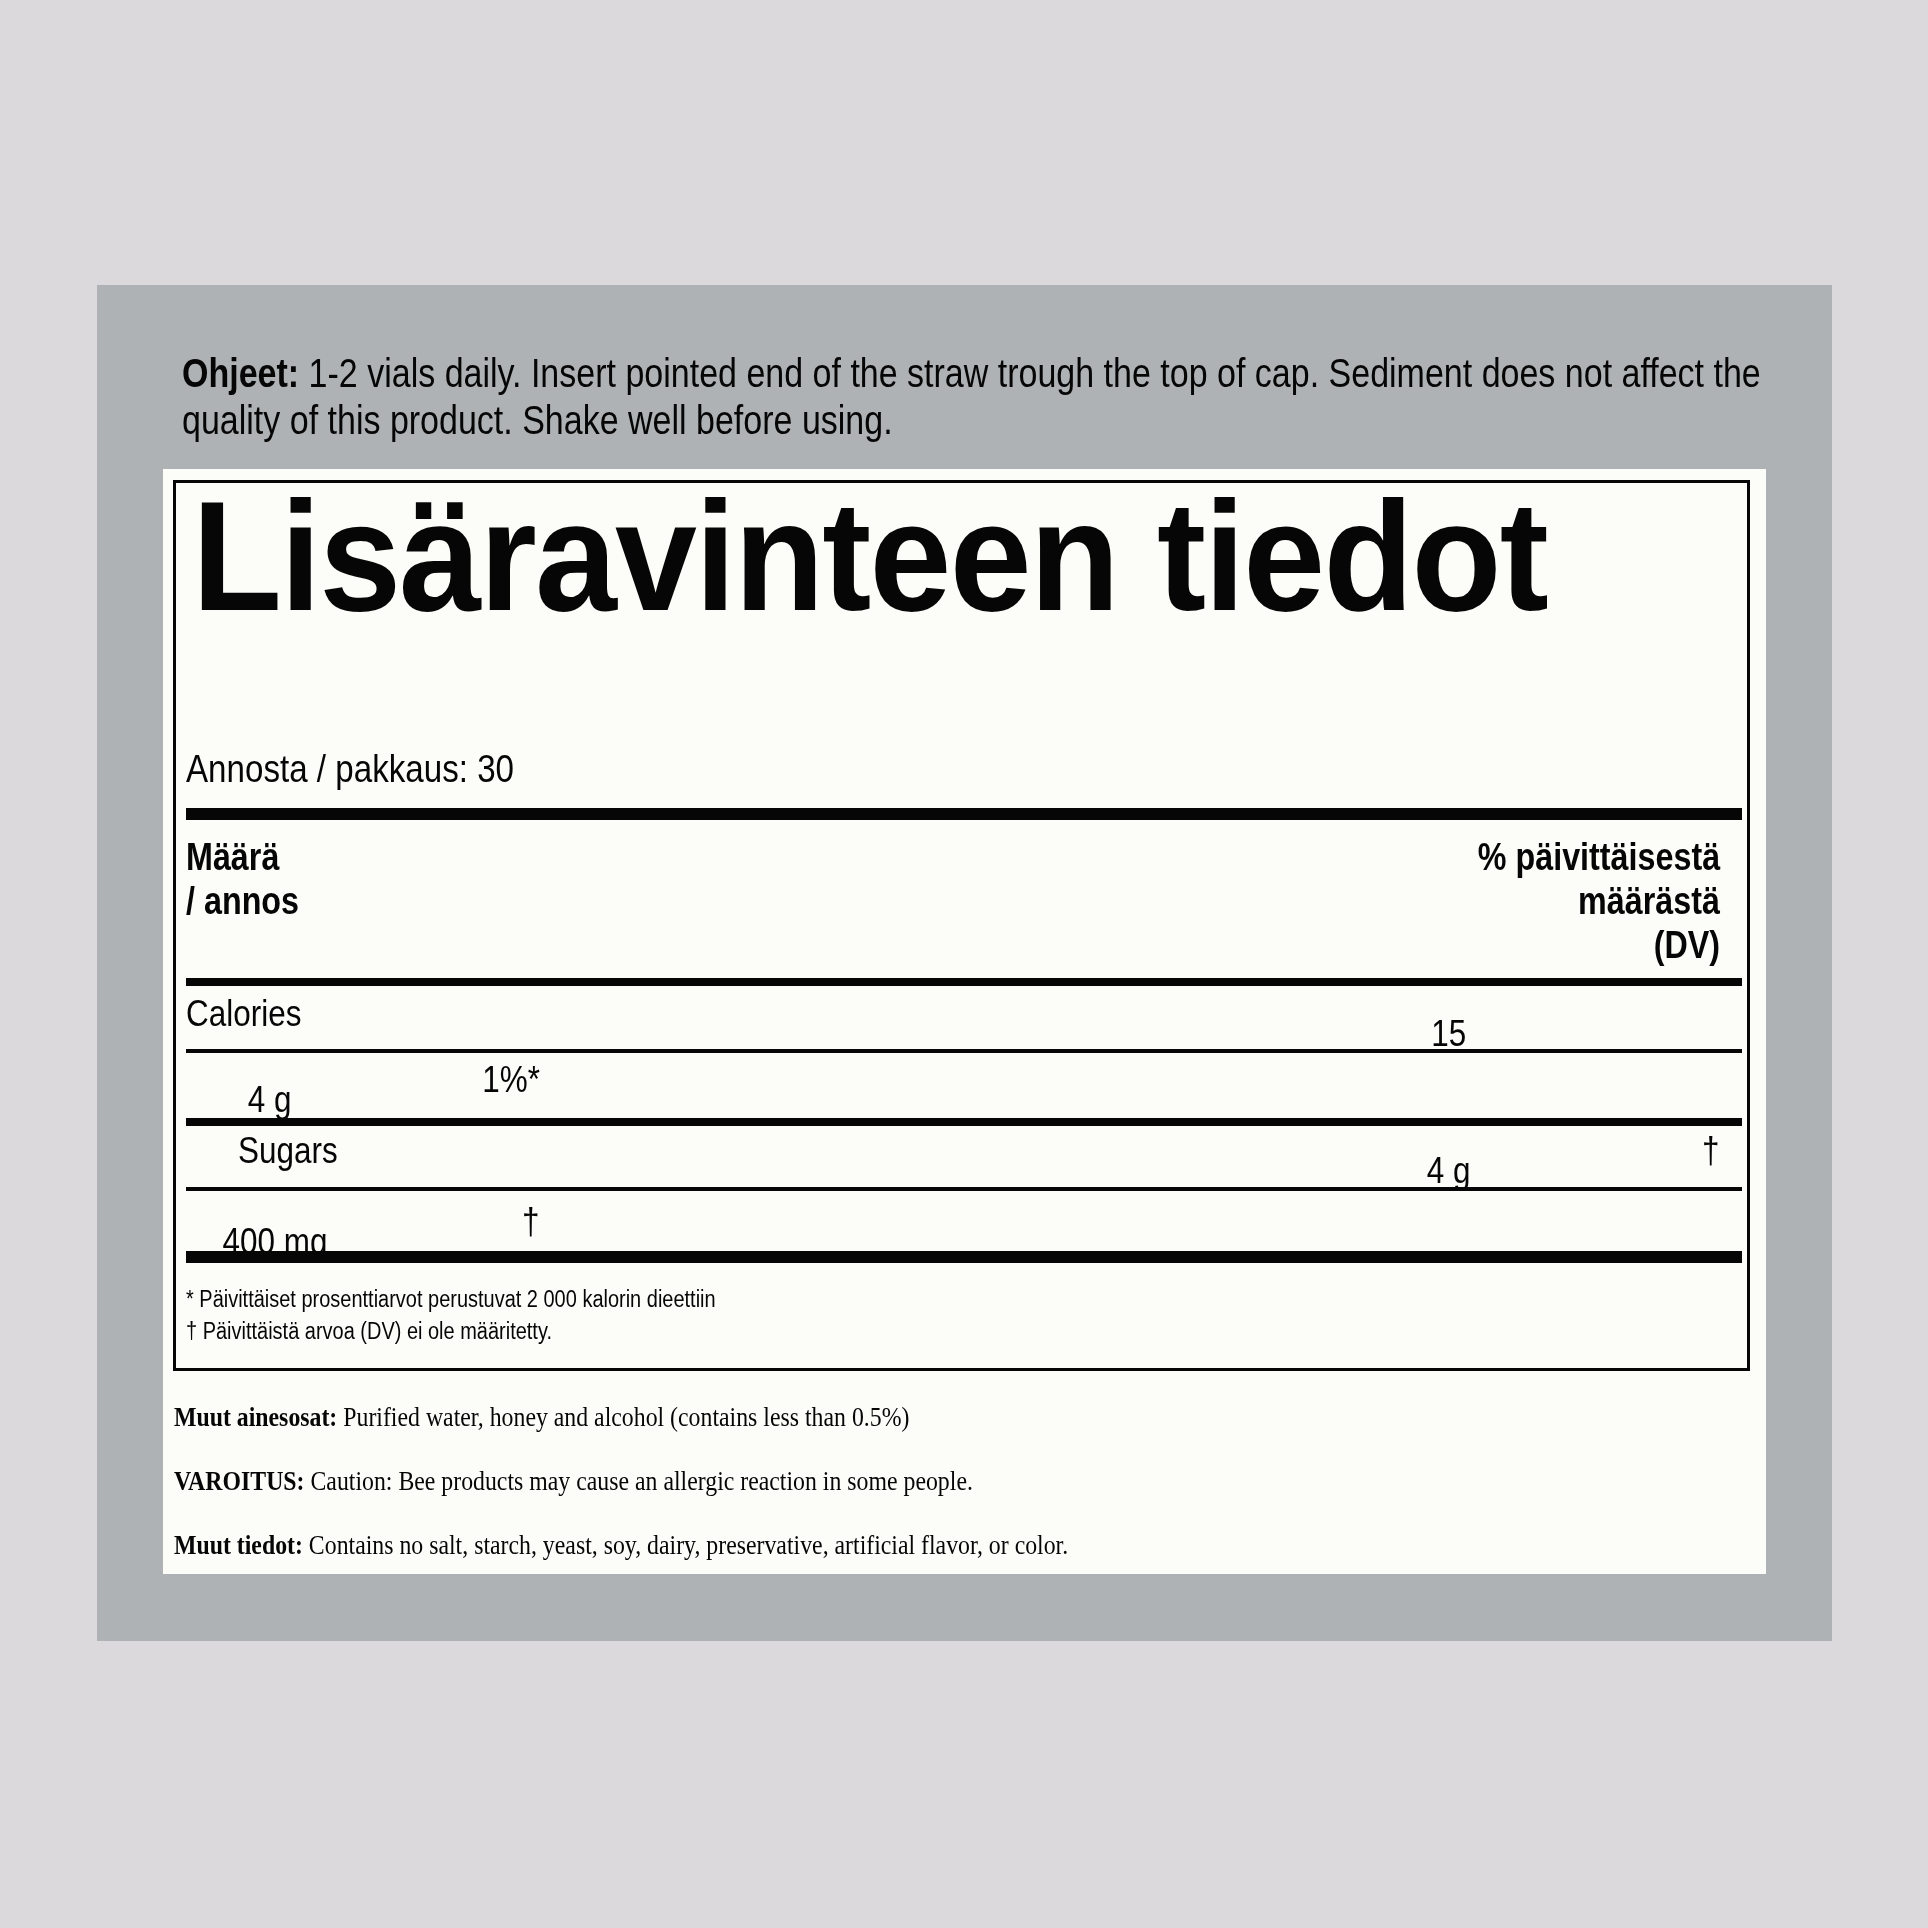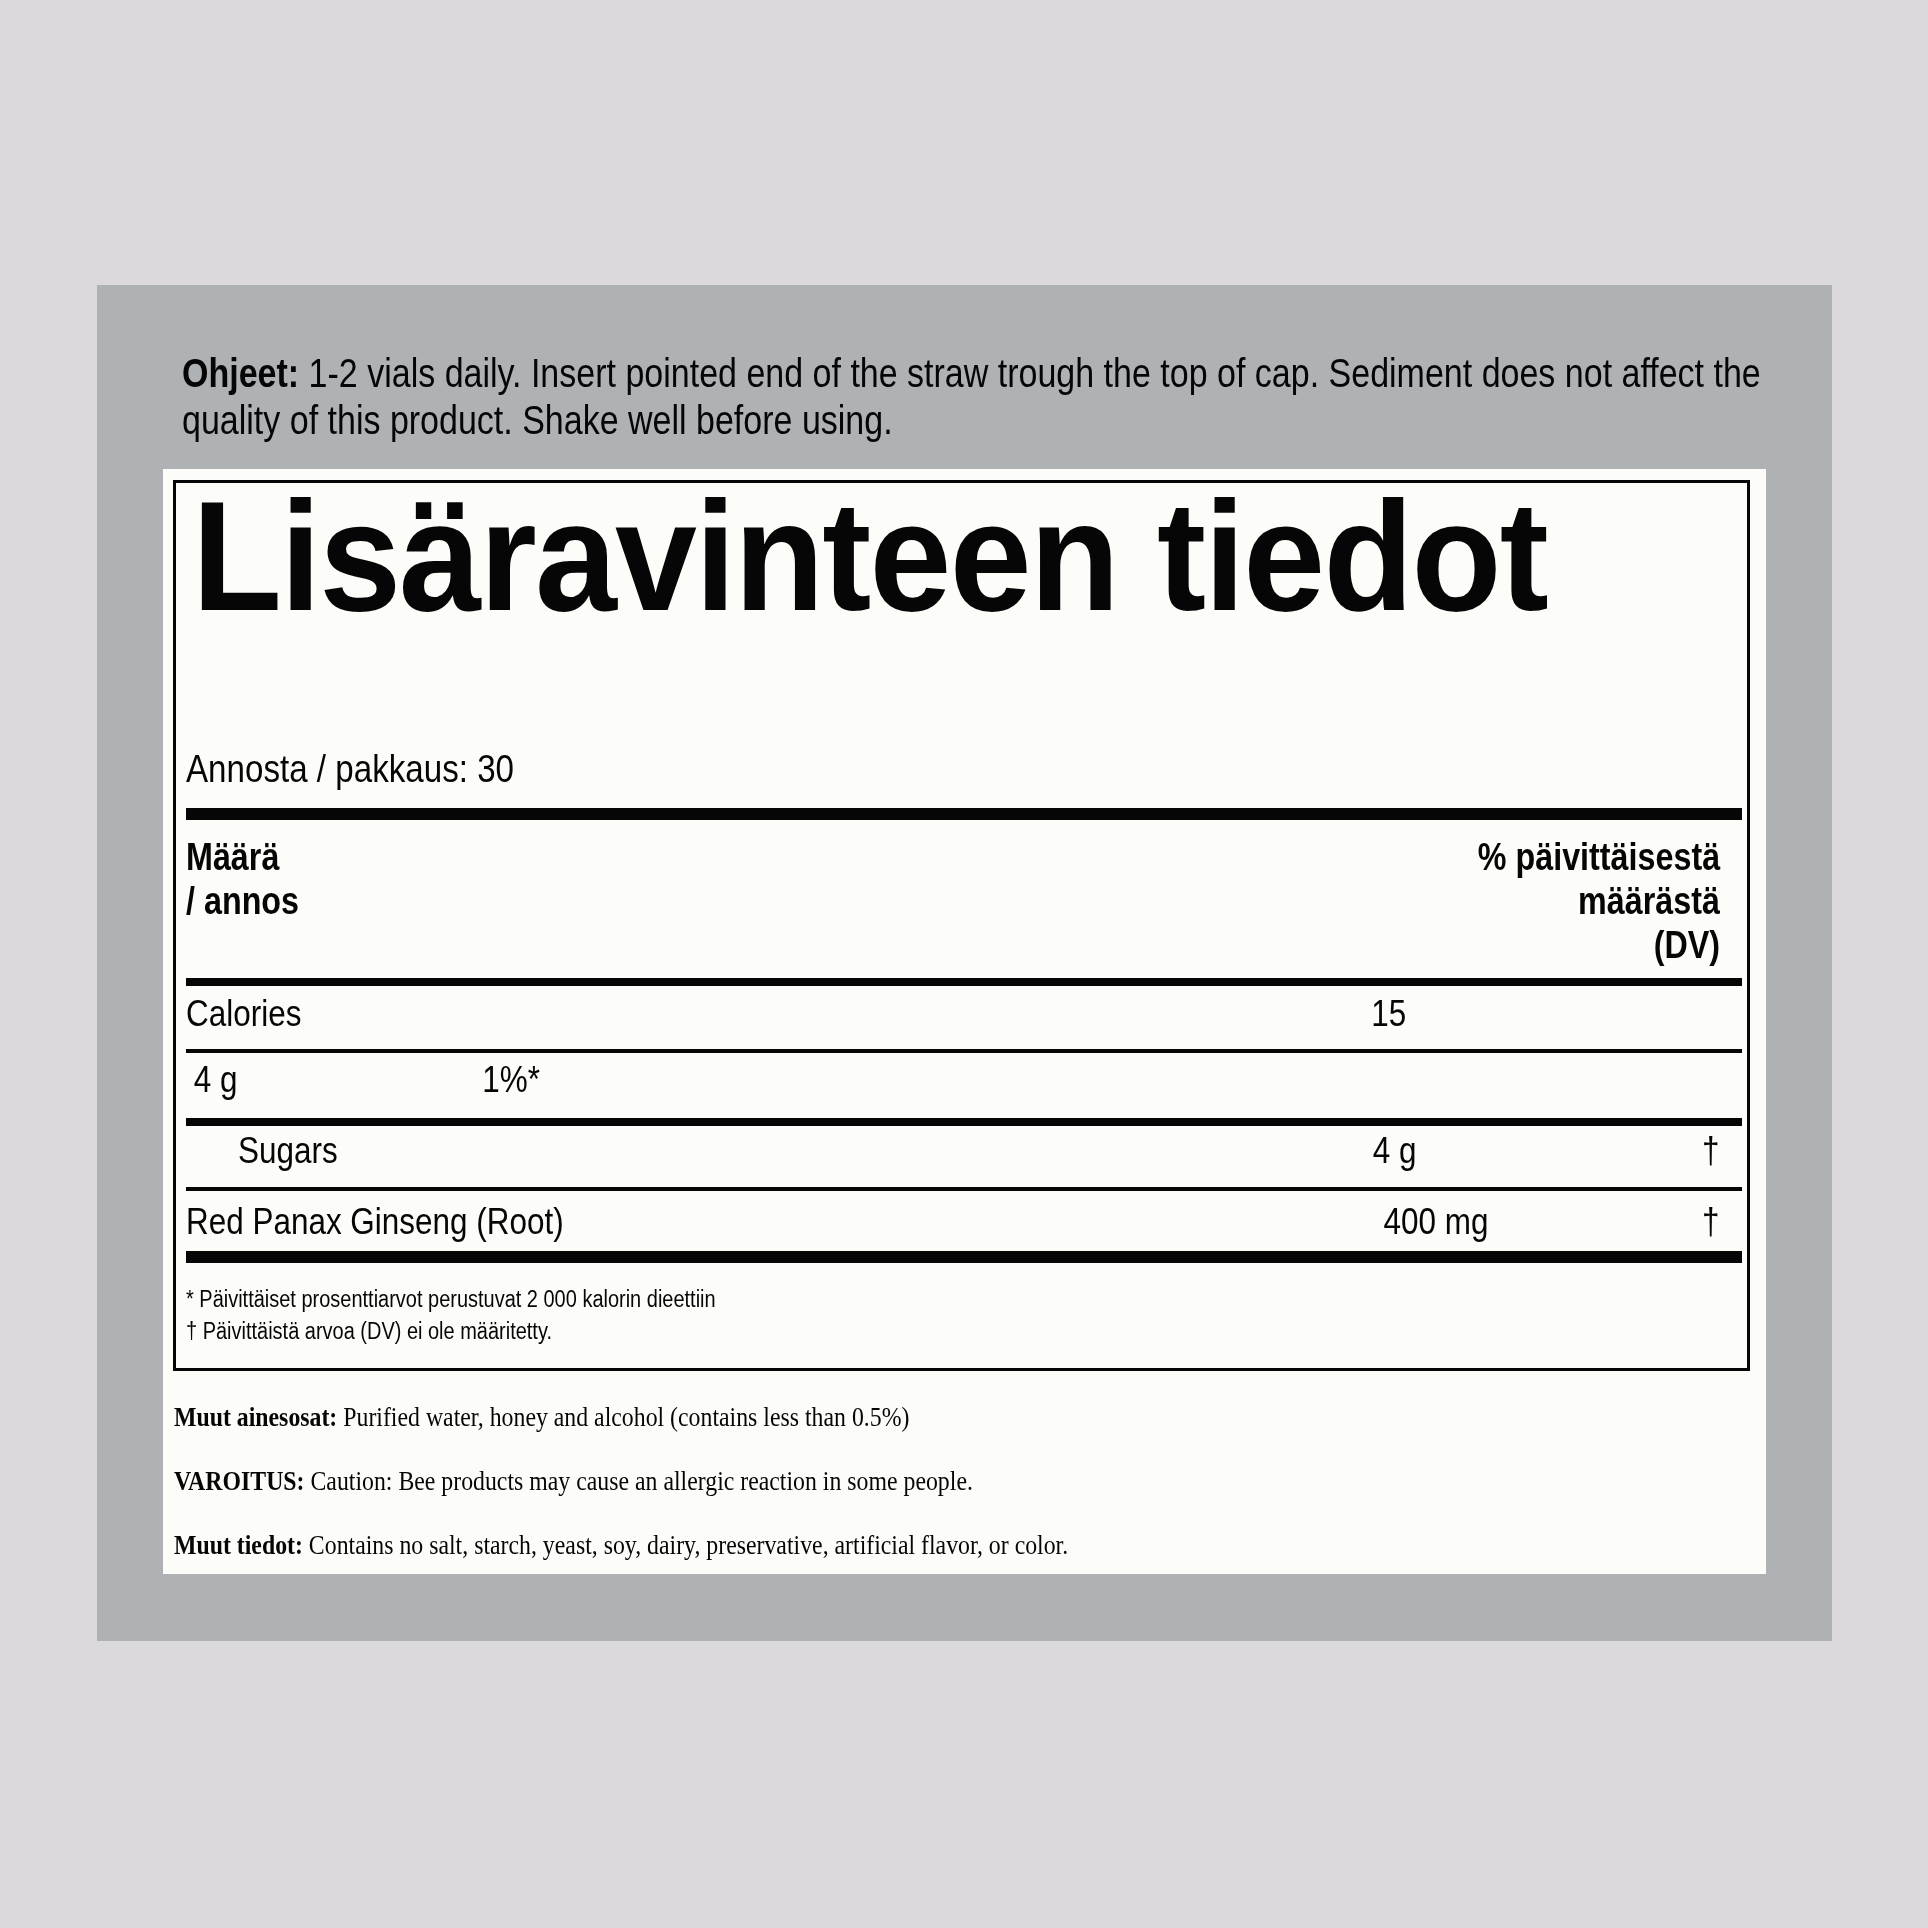--- a/index.html
+++ b/index.html
@@ -90,21 +90,21 @@
     left: 9.4px; width: 1556px;
     display: flex;
     font-size: 37px; line-height: 41px;
   }
   .row.r1 { top: 510px; }
   .row.r2 { top: 576px; }
   .row.r3 { top: 647px; }
   .row.r4 { top: 718px; }
   .row .nm { flex: 1 1 auto; text-align: left; }
   .row.indent .nm { padding-left: 52px; }
-  .row .amt { flex: 0 0 160px; text-align: left; }
+  .row .amt { flex: 0 0 160px; text-align: center; margin-top: 20px; }
   .row .dv { flex: 0 0 194px; text-align: right; padding-right: 22.6px; }
   .fn { left: 9.4px; font-size: 23.5px; line-height: 32px; }
   .fn.f1 { top: 800px; }
   .fn.f2 { top: 832px; }
   .info {
     position: absolute;
     left: 11.3px;
     font-size: 28px; line-height: 45px; font-family: Liberation Serif, serif;
   }
   .info.i1 { top: 925px; }
@@ -157,21 +157,20 @@
         <div class="rule t2"></div>
 
         <div class="row r3 indent">
           <div class="nm"><span class="cond-l">Sugars</span></div>
           <div class="amt"><span class="cond-r">4 g</span></div>
           <div class="dv"><span class="cond-r">†</span></div>
         </div>
         <div class="rule t3"></div>
 
         <div class="row r4">
-          <div class="nm"><span class="cond-l">Red Panax Ginseng (Root)</span></div>
           <div class="amt"><span class="cond-r">400 mg</span></div>
           <div class="dv"><span class="cond-r">†</span></div>
         </div>
         <div class="bar bar3"></div>
 
         <div class="fn f1"><span class="cond-l">* Päivittäiset prosenttiarvot perustuvat 2 000 kalorin dieettiin</span></div>
         <div class="fn f2"><span class="cond-l">† Päivittäistä arvoa (DV) ei ole määritetty.</span></div>
       </div>
 
       <div class="info i1"><span class="cond-l"><span class="b">Muut ainesosat:</span> <span>Purified water, honey and alcohol (contains less than 0.5%)</span></span></div>

